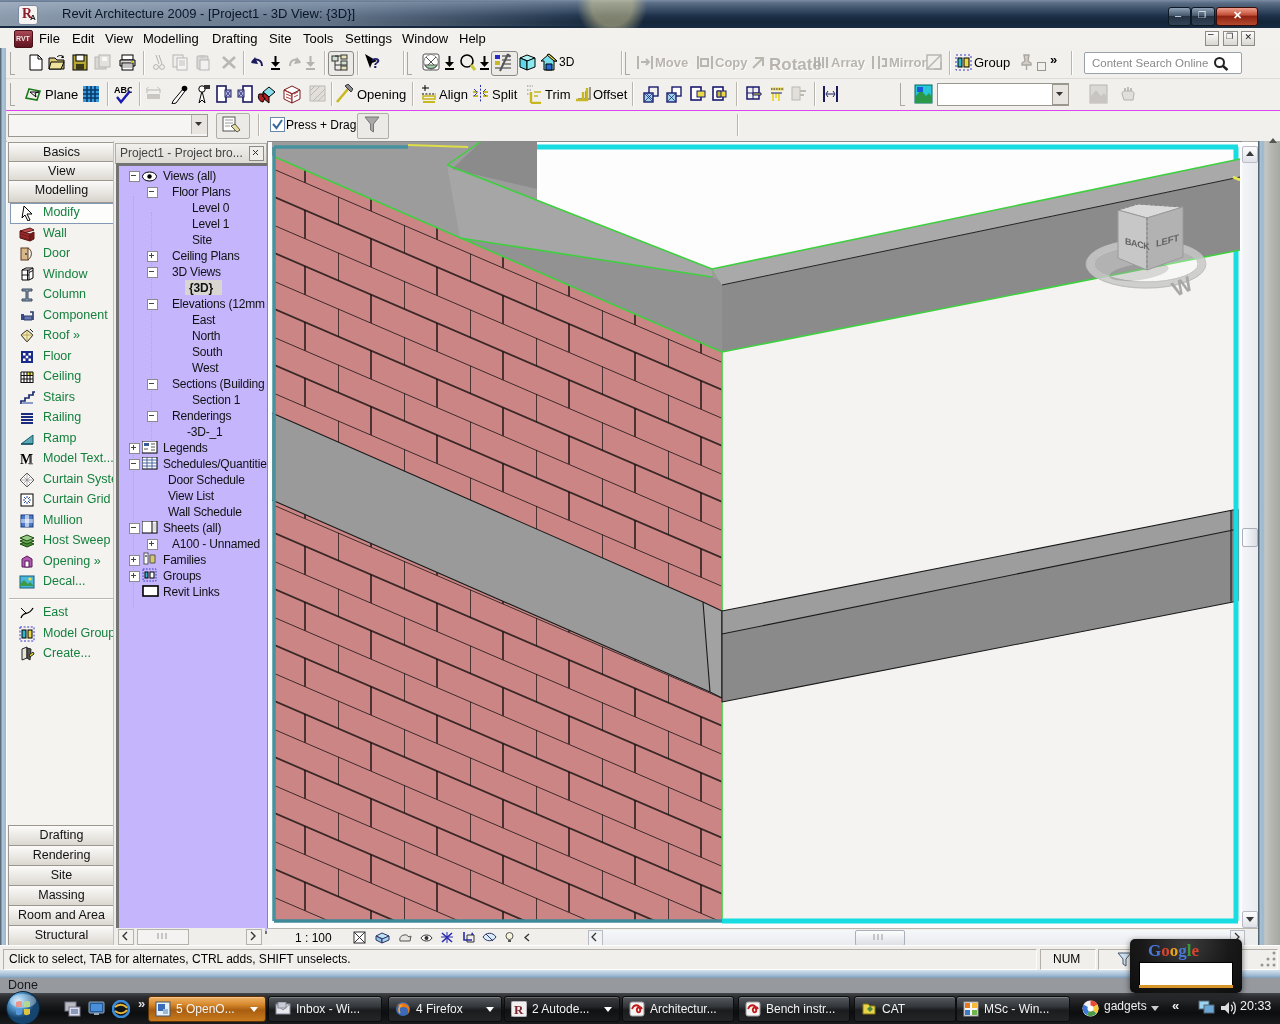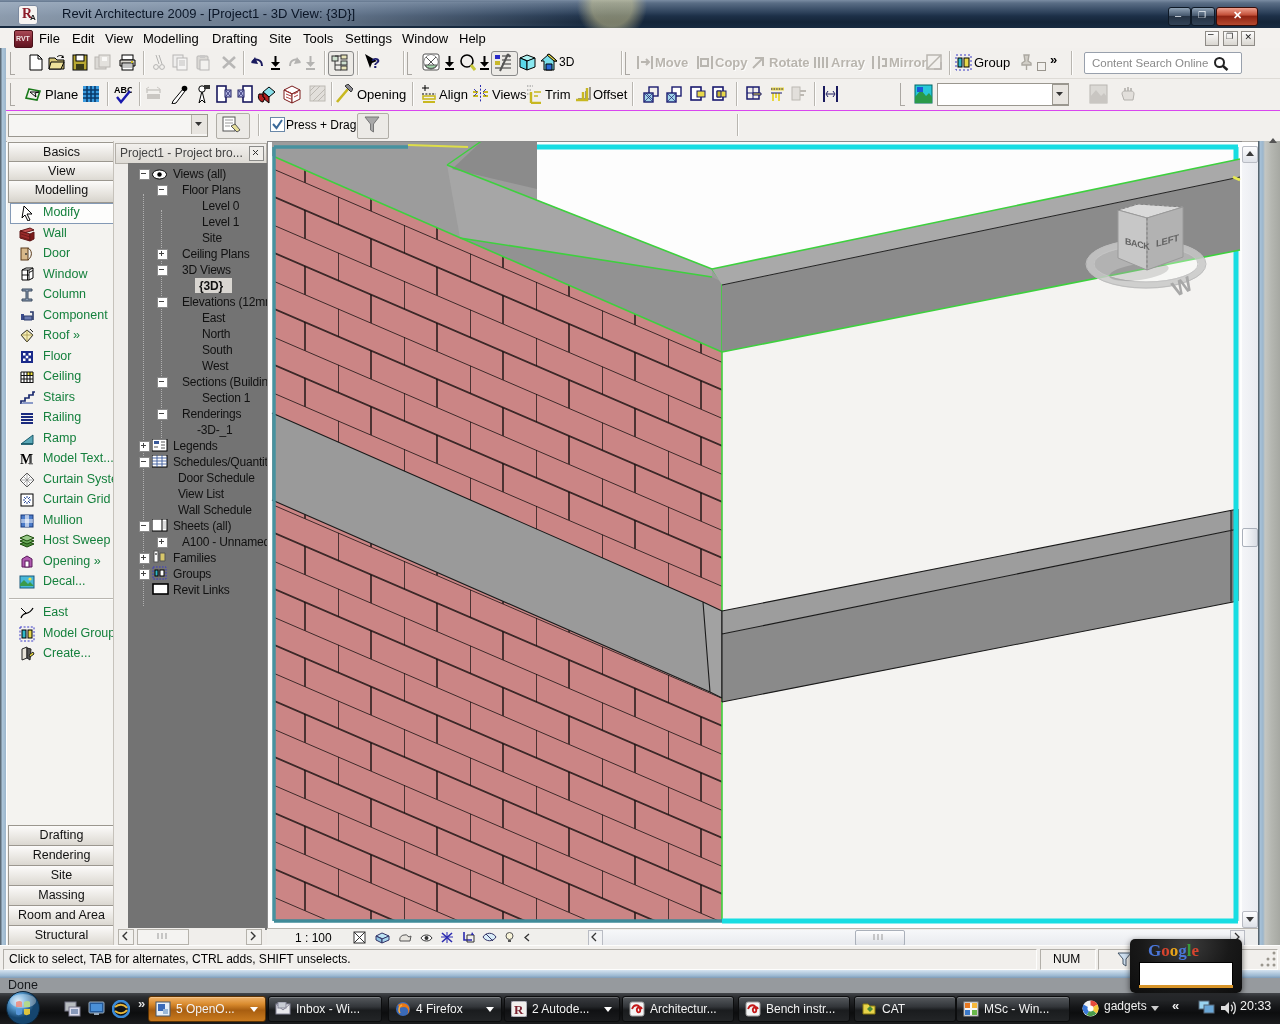--- a/index.html
+++ b/index.html
@@ -195,21 +195,21 @@
     </svg>
  <span class="t gt" style="left:655px;top:7px;font-size:13px;font-weight:bold">Move</span>
  <svg class="a" style="left:697px;top:7px" width="16" height="15" opacity=".85">
       <path d="M1 1v13M15 1v13" stroke="#b0aca6" stroke-width="2"></path>
       <rect x="4" y="4" width="7" height="7" fill="none" stroke="#b0aca6" stroke-width="2"></rect>
     </svg>
  <span class="t gt" style="left:715px;top:7px;font-size:13px;font-weight:bold">Copy</span>
  <svg class="a" style="left:751px;top:7px" width="16" height="15" opacity=".85">
       <path d="M2 13L12 3m0 8V3H4" stroke="#b0aca6" stroke-width="2" fill="none"></path>
     </svg>
- <span class="t gt" style="left:769px;top:7px;font-size:13px;font-weight:bold">Rotate</span>
+ <span class="t gt" style="left:769px;top:7px;font-size:17px;font-weight:bold">Rotate</span>
  <svg class="a" style="left:813px;top:7px" width="16" height="15" opacity=".85">
       <path d="M2 2v11M6 2v11M10 2v11M14 2v11" stroke="#b0aca6" stroke-width="2"></path>
     </svg>
  <span class="t gt" style="left:831px;top:7px;font-size:13px;font-weight:bold">Array</span>
  <svg class="a" style="left:871px;top:7px" width="16" height="15" opacity=".85">
       <path d="M2 1v13M8 1v13" stroke="#b0aca6" stroke-width="2"></path>
       <path d="M11 4h4v7h-4" stroke="#b0aca6" stroke-width="2" fill="none"></path>
     </svg>
  <span class="t gt" style="left:889px;top:7px;font-size:13px;font-weight:bold">Mirror</span>
  <svg class="a" style="left:926px;top:6px" width="17" height="17" opacity=".85">
@@ -305,21 +305,21 @@
       <path d="M1 10h14" stroke="#000" stroke-dasharray="2 1.4"></path>
       <rect x="2" y="12" width="12" height="3" fill="none" stroke="#c8b820" stroke-width="1.6"></rect>
       <path d="M2 18h12" stroke="#c8b820" stroke-width="2"></path>
     </svg>
  <span class="t" style="left:439px;top:8px;font-size:13px">Align</span>
  <svg class="a" style="left:472px;top:5px" width="17" height="20">
       <path d="M8.5 1v18" stroke="#2a2aae" stroke-dasharray="2 1.6"></path>
       <path d="M1 8h5m-5 4h5m5-4h5m-5 4h5" stroke="#c8b820" stroke-width="2"></path>
       <path d="M2 5l3 3m-3 4l3-3m9-4l-3 3m3 4l-3-3" stroke="#2a2aae" stroke-width=".9"></path>
     </svg>
- <span class="t" style="left:492px;top:8px;font-size:13px">Views</span>
+ <span class="t" style="left:492px;top:8px;font-size:13px">Split</span>
  <svg class="a" style="left:525px;top:5px" width="17" height="20">
       <path d="M2 2h6M2 6h4M2 10h4" stroke="#8a8a8a" stroke-dasharray="1.4 1.2"></path>
       <path d="M6 19V8m0 11h10" stroke="#c8b820" stroke-width="2.4" fill="none"></path>
       <path d="M9 8h7m-7 4h4" stroke="#c8b820" stroke-width="1.6"></path>
     </svg>
  <span class="t" style="left:545px;top:8px;font-size:13px">Trim</span>
  <svg class="a" style="left:575px;top:5px" width="17" height="20">
       <path d="M15 3v12H3" stroke="#9a968e" stroke-width="2" fill="none"></path>
       <path d="M11 7v8" stroke="#9a968e" stroke-width="2"></path>
       <path d="M12 4v12H1" stroke="#c8b820" stroke-width="2.4" fill="none"></path>
@@ -599,21 +599,21 @@
 </div>
 <div class="a" style="left:114px;top:141px;width:153px;height:804px;background:#efedea">
  <div class="a" style="left:1px;top:2px;width:150px;height:19px;background:linear-gradient(180deg,#f2f0ed,#dddad4);border:1px solid #b3afa8">
   <span class="t" style="left:4px;top:2px;font-size:12px;color:#444">Project1 - Project bro...</span>
   <div class="a" style="left:133px;top:2px;width:13px;height:13px;background:#f0eeea;border:1px solid #8a8a88">
         <svg width="11" height="11">
           <path d="M3 3l5 5M8 3L3 8" stroke="#333"></path>
         </svg>
       </div>
  </div>
- <div class="a" style="left:14px;top:22px;width:150px;height:765px;background:#737373;border:1px solid #737373;overflow:hidden">
+ <div class="a" style="left:2px;top:22px;width:150px;height:765px;background:#c4b5fd;border:3px solid #737373;overflow:hidden">
   <div class="a" style="left:14px;top:30px;width:1px;height:412px;border-left:1px dotted #b0b0b0"></div>
   <div class="a" style="left:32px;top:46px;width:1px;height:240px;border-left:1px dotted #b0b0b0"></div>
   <div class="trow" style="top:2px">
         <div class="pm" style="left:10px"></div>
         <svg class="a" style="left:23px;top:3px" width="15" height="11">
           <ellipse cx="7.5" cy="5.5" rx="7" ry="4.5" fill="#fff" stroke="#000"></ellipse>
           <circle cx="7.5" cy="5.5" r="2.2" fill="#000"></circle>
         </svg>
         <span style="left:44px">Views (all)</span>
       </div>

